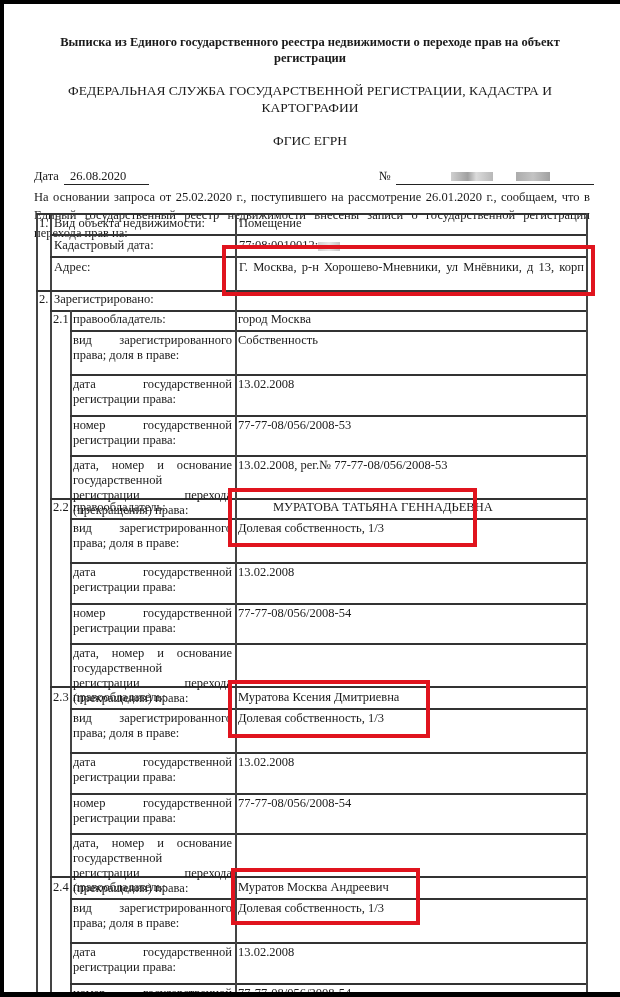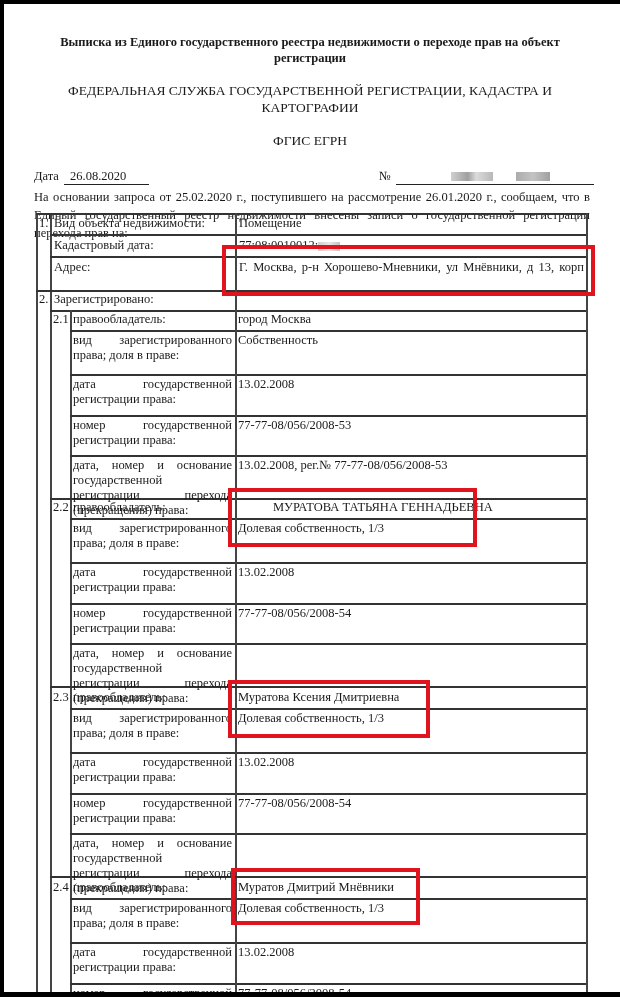--- a/index.html
+++ b/index.html
@@ -191,21 +191,21 @@
       <div class="cell " style="left: 234px; top: 792px;">77-77-08/056/2008-54</div>
       <div class="cell lbl" style="left: 69px; top: 832px; width: 159px;">
         <div style="text-align: justify; text-align-last: justify;">дата, номер и основание</div>
         <div style="text-align-last: left; text-align: justify;">государственной</div>
         <div style="text-align: justify; text-align-last: justify;">регистрации перехода</div>
         <div style="text-align-last: left; text-align: justify;">(прекращения) права:</div>
       </div>
       <div class="cell " style="left: 234px; top: 832px;"></div>
       <div class="cell " style="left: 49px; top: 876px;">2.4</div>
       <div class="cell " style="left: 69px; top: 876px; width: 159px;">правообладатель:</div>
-      <div class="cell " style="left: 234px; top: 876px;">Муратов Дмитрий Мнёвники</div>
+      <div class="cell " style="left: 234px; top: 876px;">Муратов Москва Андреевич</div>
       <div class="cell lbl" style="left: 69px; top: 897px; width: 159px;">
         <div style="text-align: justify; text-align-last: justify;">вид зарегистрированного</div>
         <div style="text-align-last: left; text-align: justify;">права; доля в праве:</div>
       </div>
       <div class="cell " style="left: 234px; top: 897px;">Долевая собственность, 1/3</div>
       <div class="cell lbl" style="left: 69px; top: 941px; width: 159px;">
         <div style="text-align: justify; text-align-last: justify;">дата государственной</div>
         <div style="text-align-last: left; text-align: justify;">регистрации права:</div>
       </div>
       <div class="cell " style="left: 234px; top: 941px;">13.02.2008</div>

